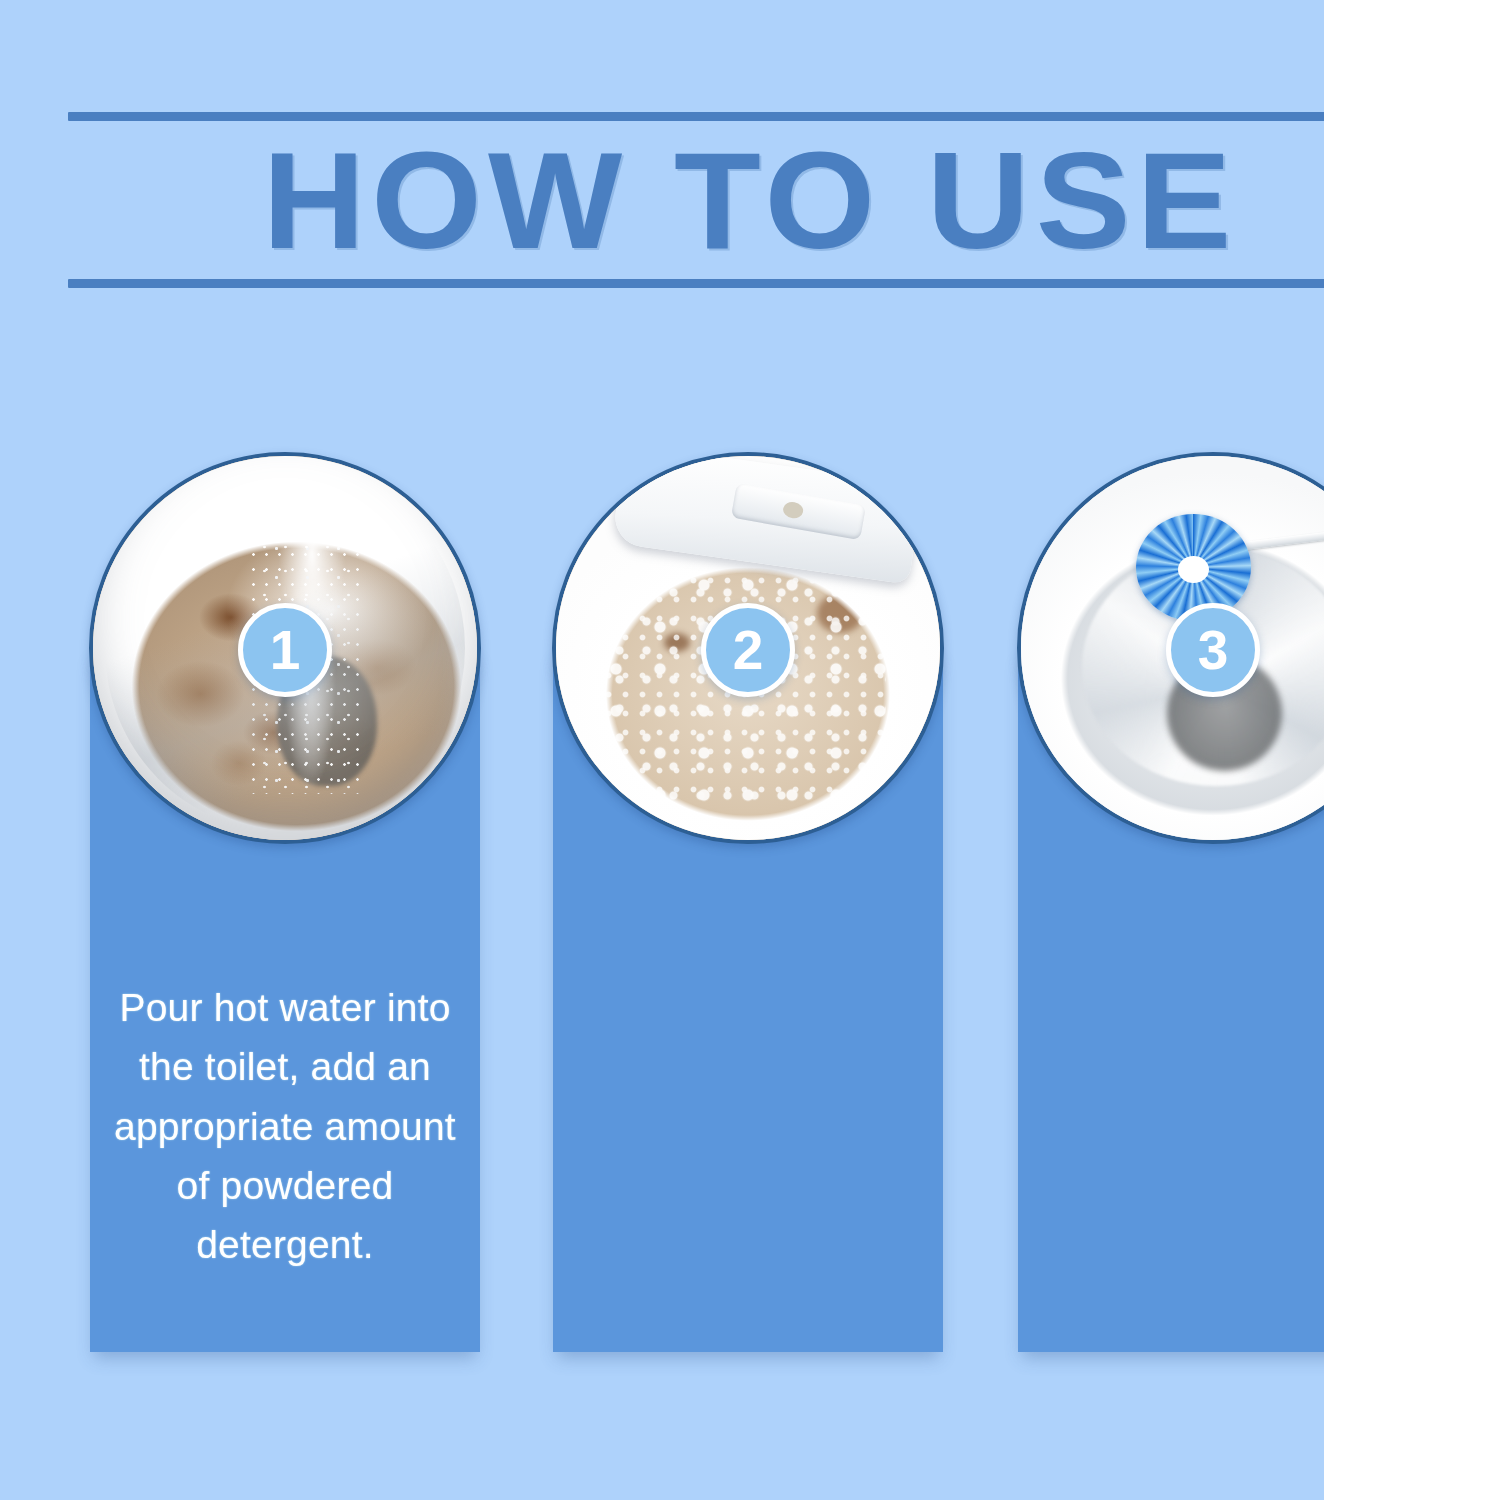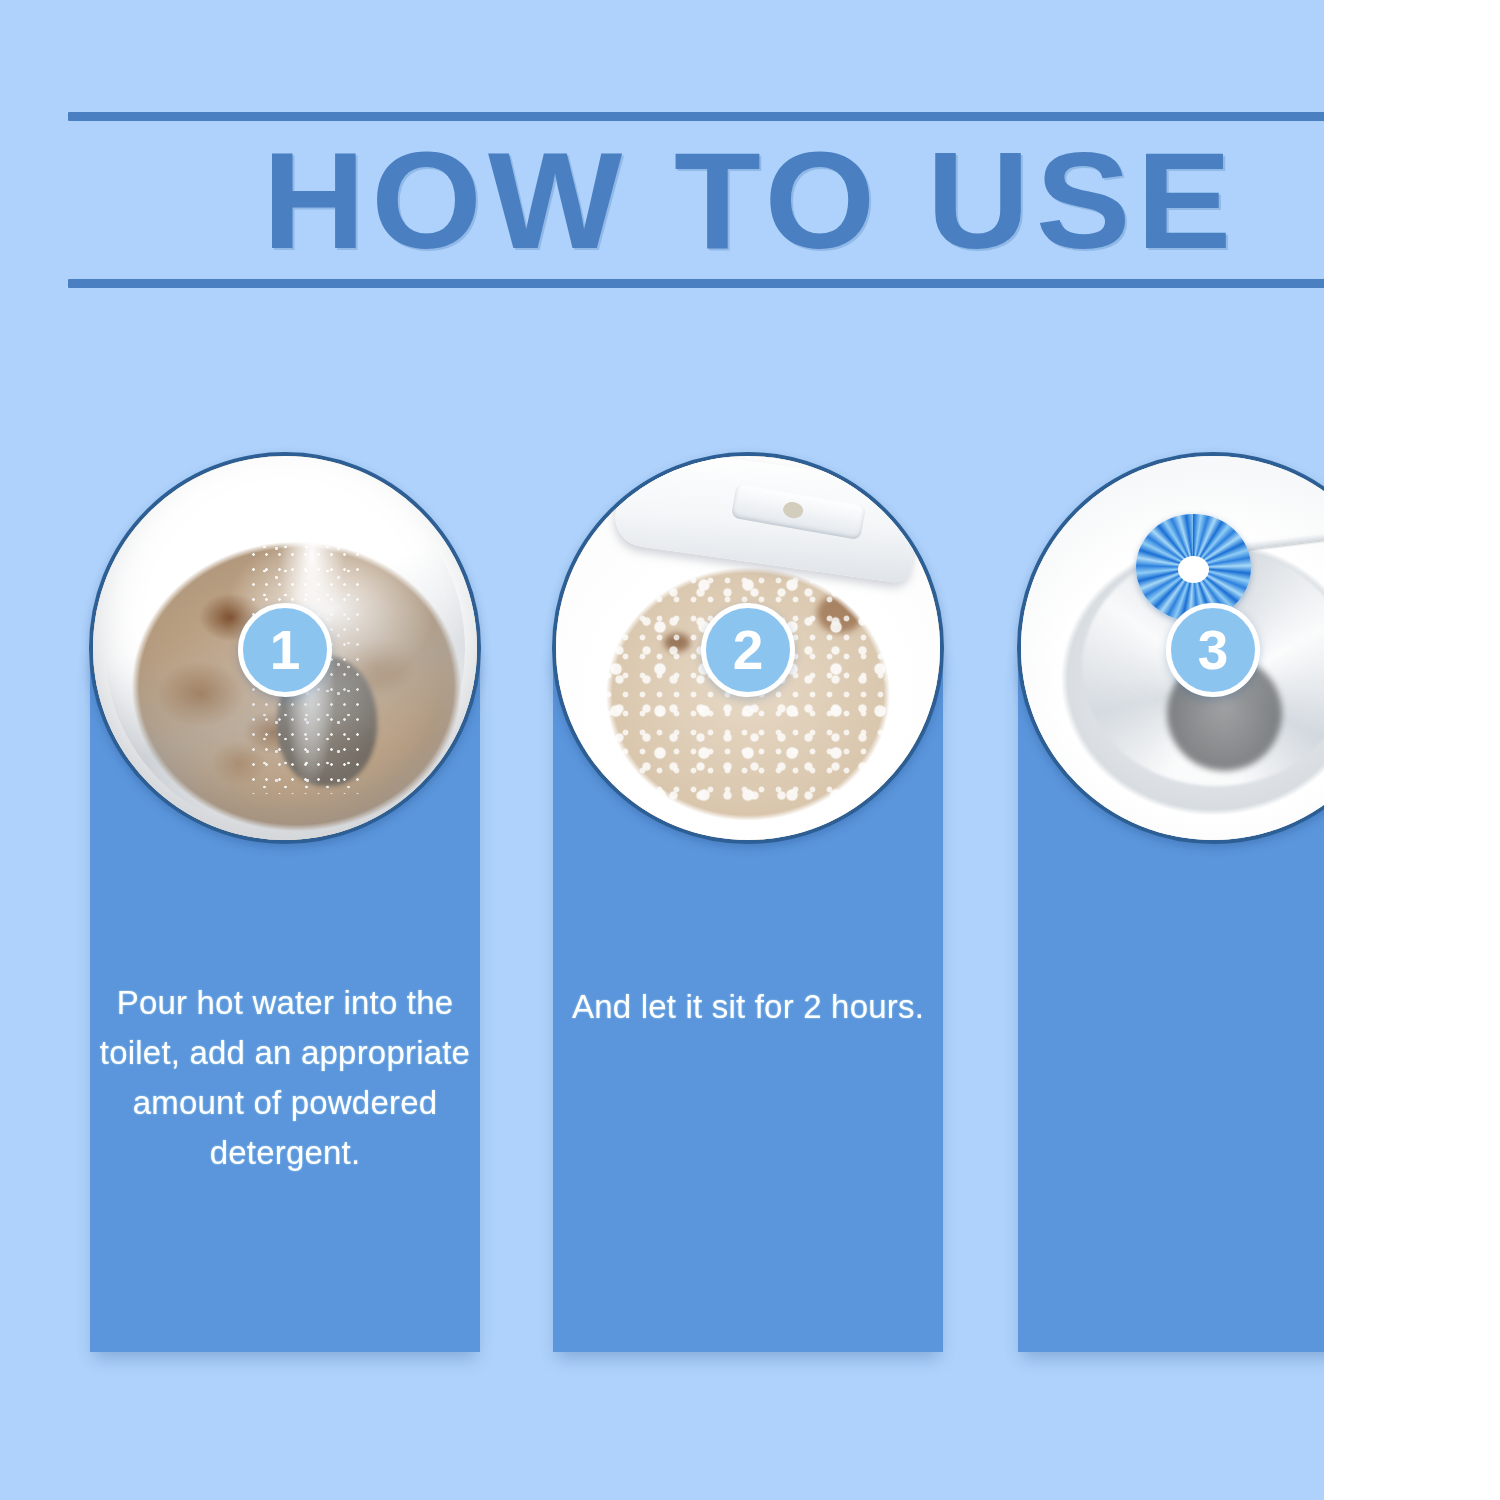--- a/index.html
+++ b/index.html
@@ -377,21 +377,21 @@
   }
 
   
   .caption {
     position: absolute;
     left: 8px;
     right: 8px;
     top: 330px;
     color: #ffffff;
     text-align: center;
-    font-size: 33px;
+    font-size: 39px;
     line-height: 1.52;
     font-family: "Liberation Sans", sans-serif;
     font-weight: 400;
     letter-spacing: 0.2px;
     text-shadow: 0 0 2px rgba(220,255,250,0.65);
   }
   .step-2 .caption { top: 334px; }
 </style>
 </head>
 <body>
@@ -436,21 +436,20 @@
           <div class="foam-mass"></div>
           <div class="foam-bubbles"></div>
           <div class="bowl-rim-2"></div>
           <div class="lid-2"></div>
           <div class="lid-hinge"></div>
         </div>
       </div>
 
       <div class="badge">2</div>
 
-      <div class="caption">And let it sit for 2 hours.</div>
     </div>
 
     <div class="step step-3">
       <div class="panel"></div>
 
       <div class="photo-wrap">
         <div class="photo">
           <div class="bowl-clean"></div>
           <div class="water-swirl"></div>
           <div class="drain-3"></div>

